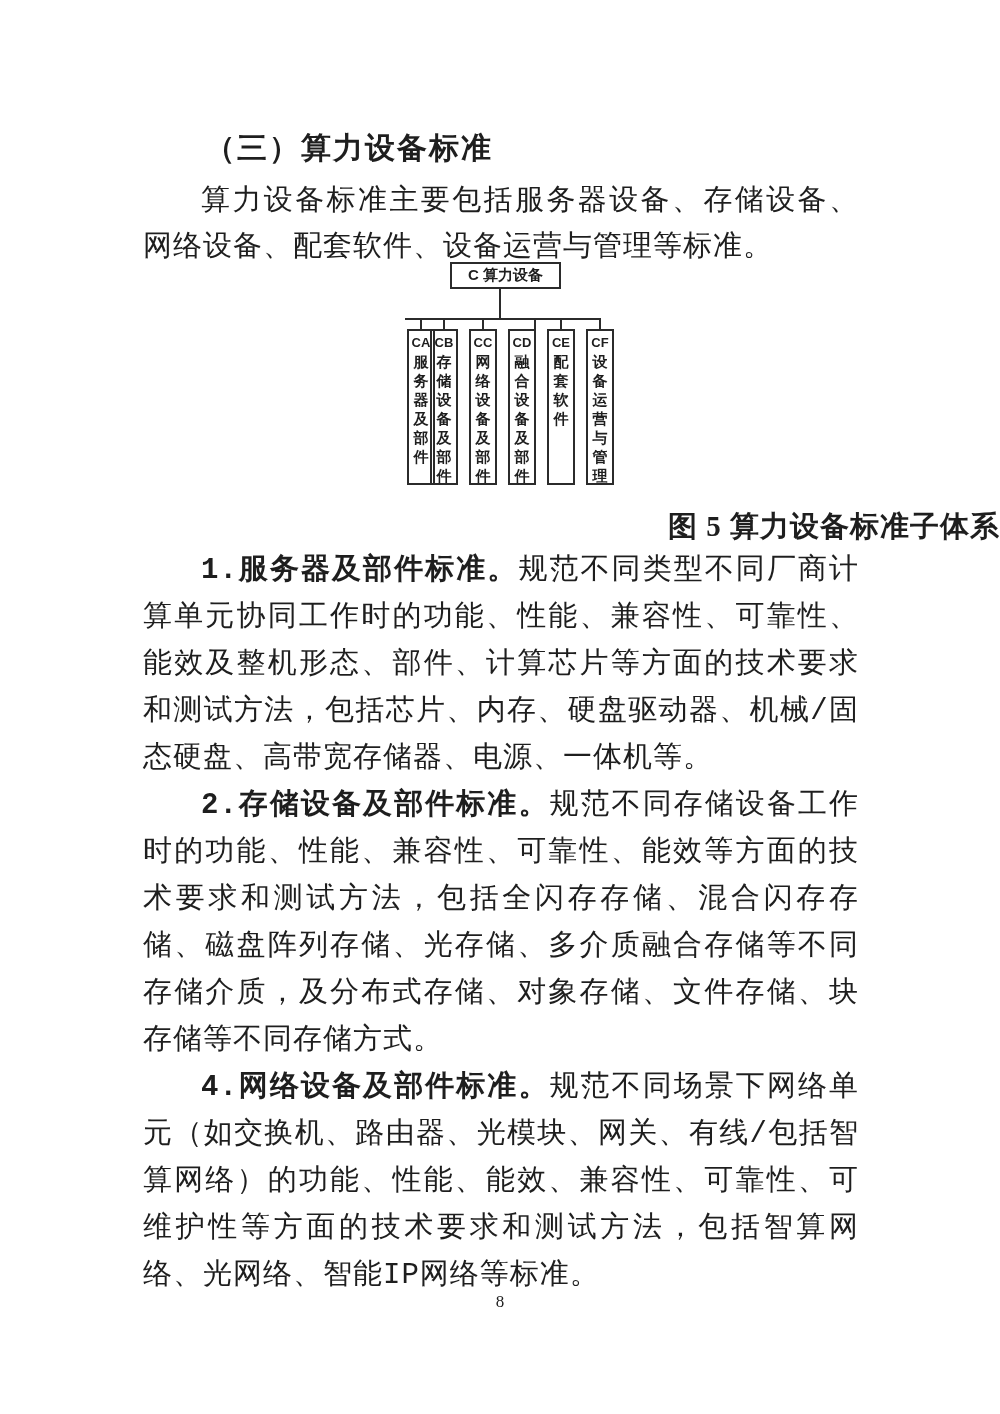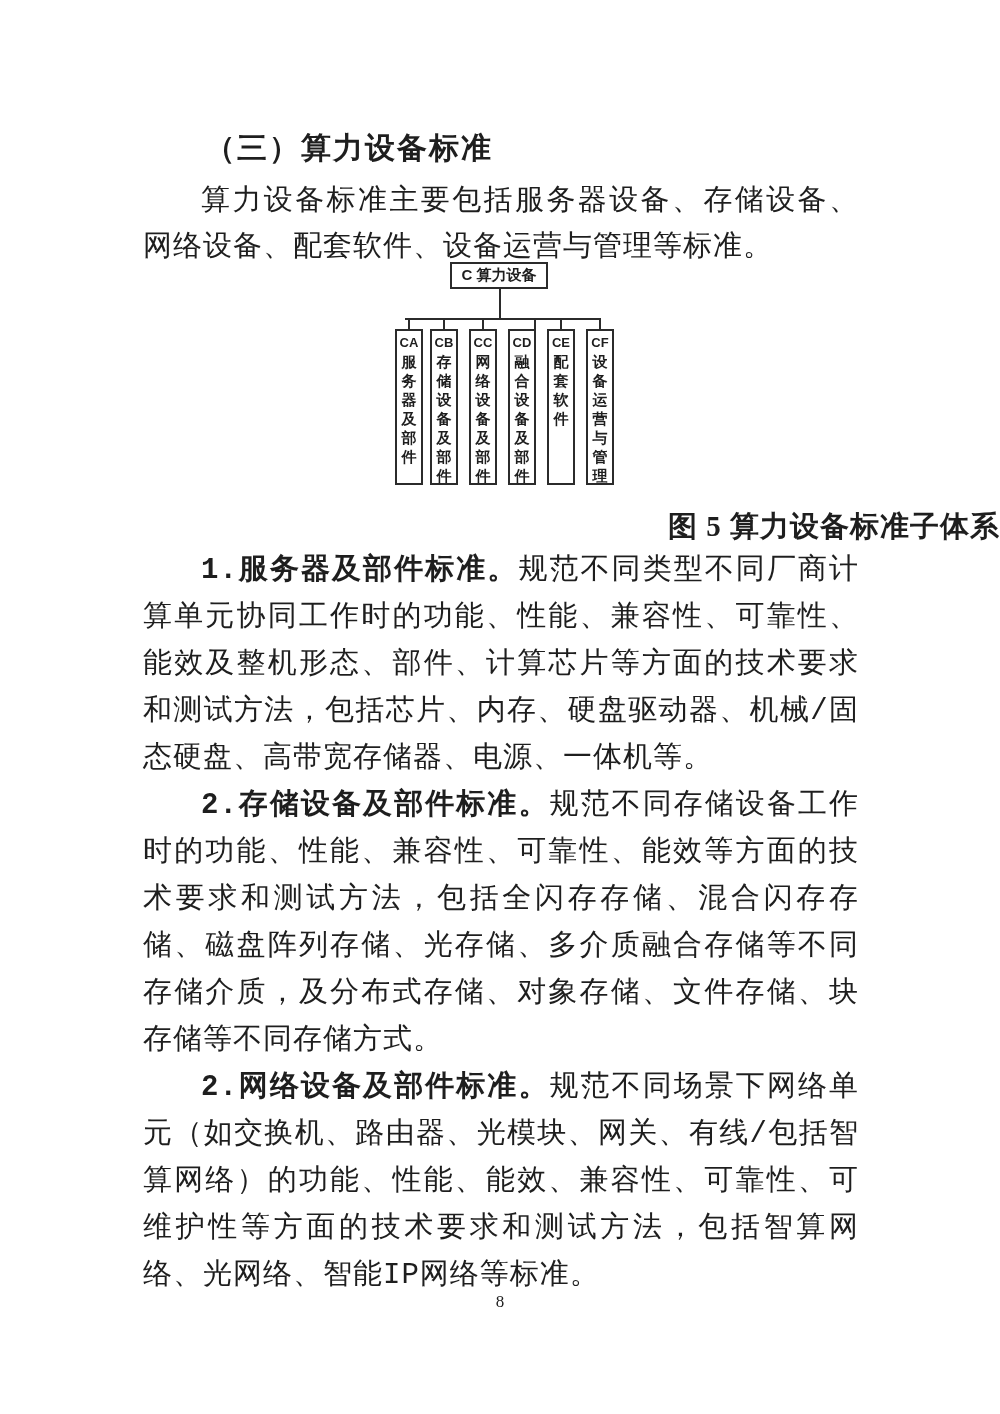--- a/index.html
+++ b/index.html
@@ -47,21 +47,21 @@
     position:absolute;
     top:262px;
     left:389px;
     width:226px;
     height:224px;
     font-family:"Liberation Sans","DejaVu Sans",sans-serif;
   }
   .root-box{
     position:absolute;
     left:61px; top:0;
-    width:98px; height:27px;
+    width:111px; height:27px;
     box-sizing:border-box;
     border:2px solid var(--line-color);
     display:flex; align-items:center; justify-content:center;
     font-size:15px; font-weight:bold;
     white-space:nowrap;
   }
   .v-line{
     position:absolute;
     left:110px; top:27px;
     width:2px; height:29px;
@@ -142,21 +142,21 @@
 
   <div class="section-heading">（三）算力设备标准</div>
 
   <div class="intro">算力设备标准主要包括服务器设备、存储设备、网络设备、配套软件、设备运营与管理等标准。</div>
 
   <div class="diagram">
     <div class="root-box">C 算力设备</div>
     <div class="v-line"></div>
     <div class="h-line"></div>
     <div id="diagram-columns">
-  <div class="column" style="left: 6px;">
+  <div class="column" style="left: 18px;">
     <div class="stub"></div>
     <div class="node-box">
       <div class="node-code">CA</div>
       <div class="chars">
               <div class="vchar">服</div>
               <div class="vchar">务</div>
               <div class="vchar">器</div>
               <div class="vchar">及</div>
               <div class="vchar">部</div>
               <div class="vchar">件</div>
@@ -243,18 +243,18 @@
 </div>
   </div>
 
   <div class="figure-caption">图 5 算力设备标准子体系</div>
 
   <div class="body-text" id="body-paragraphs">
   <p><span class="lead">1.服务器及部件标准。</span><span class="ptext">规范不同类型不同厂商计算单元协同工作时的功能、性能、兼容性、可靠性、能效及整机形态、部件、计算芯片等方面的技术要求和测试方法，包括芯片、内存、硬盘驱动器、机械/固态硬盘、高带宽存储器、电源、一体机等。</span></p>
 
   <p><span class="lead">2.存储设备及部件标准。</span><span class="ptext">规范不同存储设备工作时的功能、性能、兼容性、可靠性、能效等方面的技术要求和测试方法，包括全闪存存储、混合闪存存储、磁盘阵列存储、光存储、多介质融合存储等不同存储介质，及分布式存储、对象存储、文件存储、块存储等不同存储方式。</span></p>
 
-  <p><span class="lead">2.网络设备及部件标准。</span><span class="ptext">规范不同场景下网络单元（如交换机、路由器、光模块、网关、有线/包括智算网络）的功能、性能、能效、兼容性、可靠性、可维护性等方面的技术要求和测试方法，包括智算网络、光网络、智能IP网络等标准。</span></p>
+  <p><span class="lead">4.网络设备及部件标准。</span><span class="ptext">规范不同场景下网络单元（如交换机、路由器、光模块、网关、有线/包括智算网络）的功能、性能、能效、兼容性、可靠性、可维护性等方面的技术要求和测试方法，包括智算网络、光网络、智能IP网络等标准。</span></p>
 </div>
 
   <div class="page-number">8</div>
 
 </div>
 
 </body></html>

